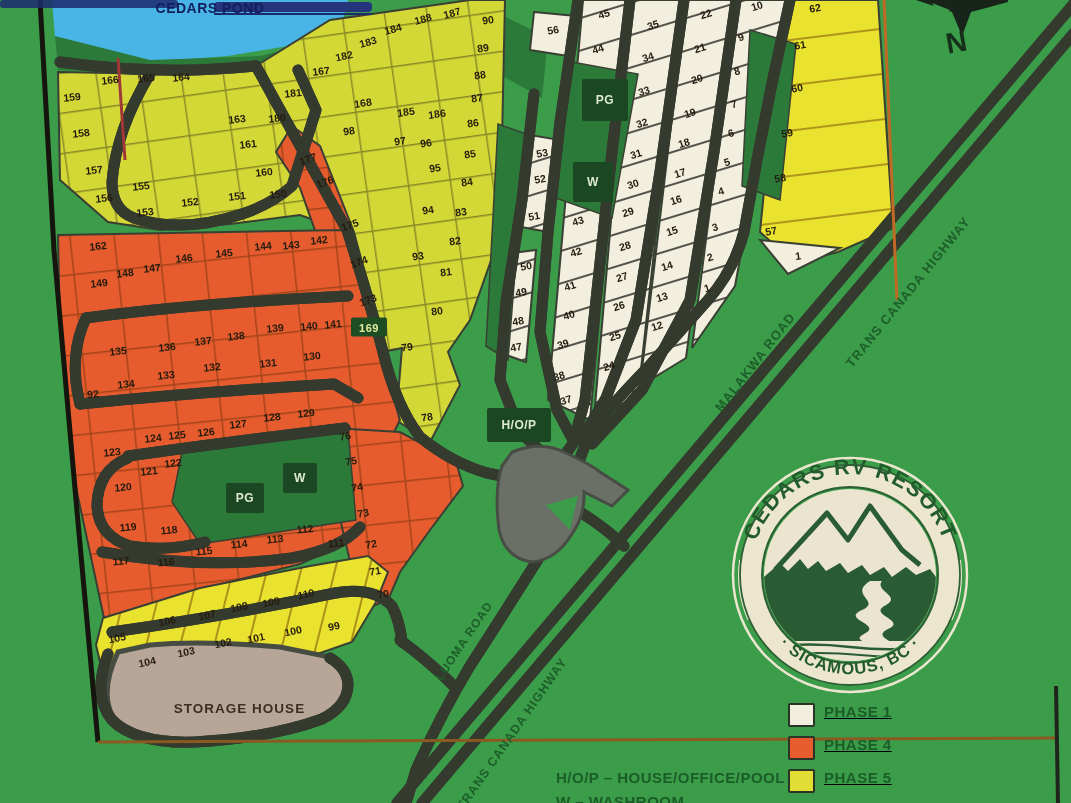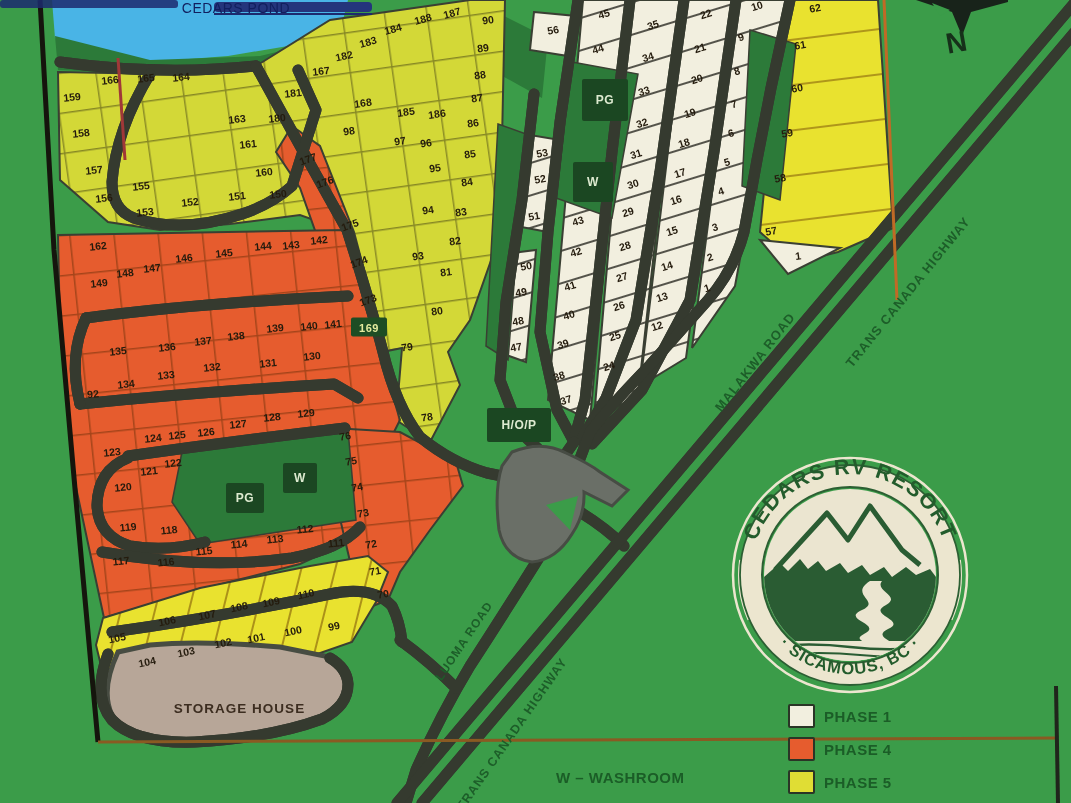--- a/index.html
+++ b/index.html
@@ -11,29 +11,29 @@
        white-space:nowrap;line-height:1;}
   
   .marker{position:absolute;background:#1b4722;color:#ddead0;display:flex;
           align-items:center;justify-content:center;font-weight:bold;
           font-size:12px;border-radius:2px;transform:translate(-50%,-50%);
           letter-spacing:.5px;}
   .marker.tag{background:#1e4d24;color:#e4eb9e;font-size:11px;}
   
   .roadlabel{position:absolute;color:#1d5e29;font-weight:bold;white-space:nowrap;
              letter-spacing:1px;transform-origin:center;}
-  .pondlabel{position:absolute;left:130px;top:0px;width:160px;text-align:right;
-             font-weight:normal;font-size:14px;color:#111f5e;letter-spacing:.5px;}
+  .pondlabel{position:absolute;left:130px;top:0px;width:160px;text-align:center;
+             font-weight:bold;font-size:14px;color:#111f5e;letter-spacing:.5px;}
   .storagelabel{position:absolute;left:157px;top:701px;width:165px;text-align:center;
              font-weight:bold;font-size:13.5px;color:#3c2d20;letter-spacing:1px;}
   .north{position:absolute;left:946px;top:26px;font-size:29px;font-weight:bold;
          color:#16301a;transform:rotate(-10deg);}
   
   #legend{position:absolute;left:788px;top:703px;}
-  .lg-row{display:flex;align-items:center;margin-bottom:7px;height:26px;}
+  .lg-row{display:flex;margin-bottom:7px;height:26px;text-decoration:underline;}
   .lg-swatch{width:27px;height:24px;border:2.5px solid #2a3526;border-radius:2px;
              box-sizing:border-box;margin-right:9px;background:#ccc;}
   .lg-label{font-weight:bold;font-size:15px;color:#1b5d27;letter-spacing:.5px;}
   
   #mapkey{position:absolute;left:556px;top:766px;color:#1b5d27;font-weight:bold;
           font-size:15px;letter-spacing:.5px;line-height:1.6;}
   
   .roads-casing{stroke:#353a2f;stroke-width:11;fill:none;stroke-linecap:round;stroke-linejoin:round;}
   .roads-core{stroke:#5d625a;stroke-width:6.5;fill:none;stroke-linecap:round;stroke-linejoin:round;}
   .logo-arc{font-weight:bold;fill:#235c2c;}
@@ -396,16 +396,17 @@
     <div class="lg-row">
       <span class="lg-swatch" style="background: rgb(224, 221, 52);"></span>
       <span class="lg-label">PHASE 5</span>
     </div>
     <div class="lg-row">
       
     </div>
   </div>
 
   <div id="mapkey">
+    <div>H/O/P – HOUSE/OFFICE/POOL</div>
     <div>W – WASHROOM</div>
   </div>
 
 </div>
 
 </body></html>

